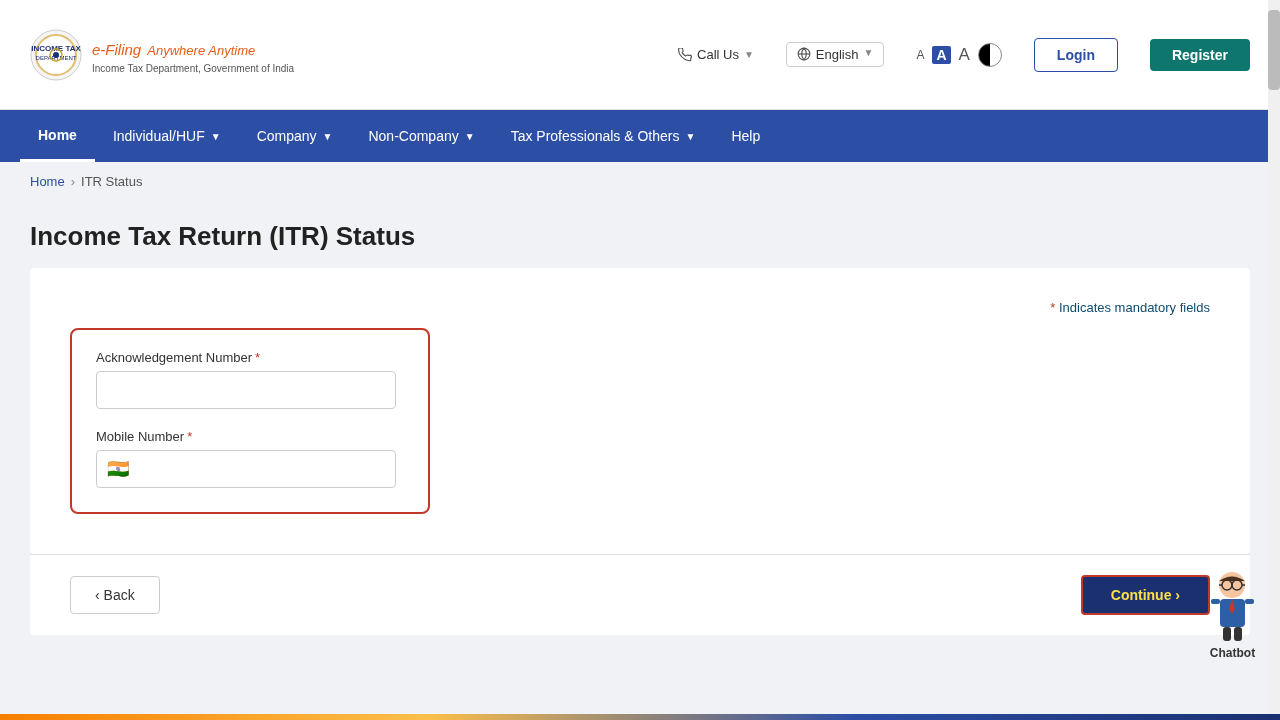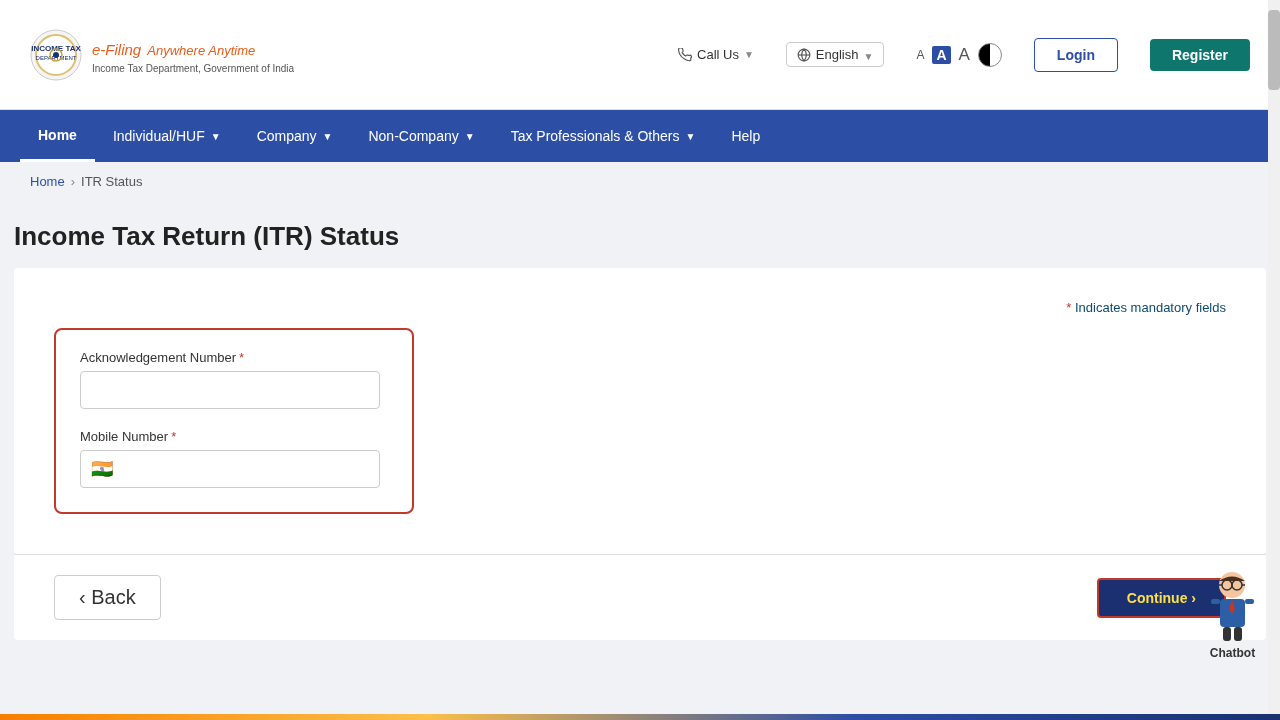--- a/index.html
+++ b/index.html
@@ -53,21 +53,21 @@
     .call-us {
       display: flex;
       align-items: center;
       gap: 5px;
       font-size: 13px;
       color: #333;
       cursor: pointer;
     }
     .lang-selector {
       display: flex;
-      align-items: flex-end;
+      align-items: flex-start;
       gap: 5px;
       font-size: 13px;
       color: #333;
       cursor: pointer;
       border: 1px solid #ccc;
       padding: 4px 10px;
       border-radius: 4px;
     }
     .font-controls {
       display: flex;
@@ -161,21 +161,21 @@
     }
     .breadcrumb-sep {
       color: #888;
     }
     .breadcrumb-current {
       color: #555;
     }
 
     
     .main-content {
-      padding: 20px 14px 40px;
+      padding: 20px 30px 40px;
       background: #f0f2f5;
       min-height: 460px;
     }
     .page-title {
       font-size: 26px;
       font-weight: bold;
       color: #222;
       margin-bottom: 16px;
     }
     .mandatory-note {
@@ -261,21 +261,21 @@
       padding-right: 40px;
       padding-bottom: 20px;
       border-top: 1px solid #e0e0e0;
     }
     .back-btn {
       border: 1px solid #ccc;
       background: #fff;
       color: #333;
       padding: 10px 24px;
       border-radius: 4px;
-      font-size: 20px;
+      font-size: 14px;
       cursor: pointer;
       display: flex;
       align-items: center;
       gap: 6px;
     }
     .continue-btn {
       background: #1a3071;
       color: #fde047;
       padding: 10px 28px;
       border-radius: 4px;

